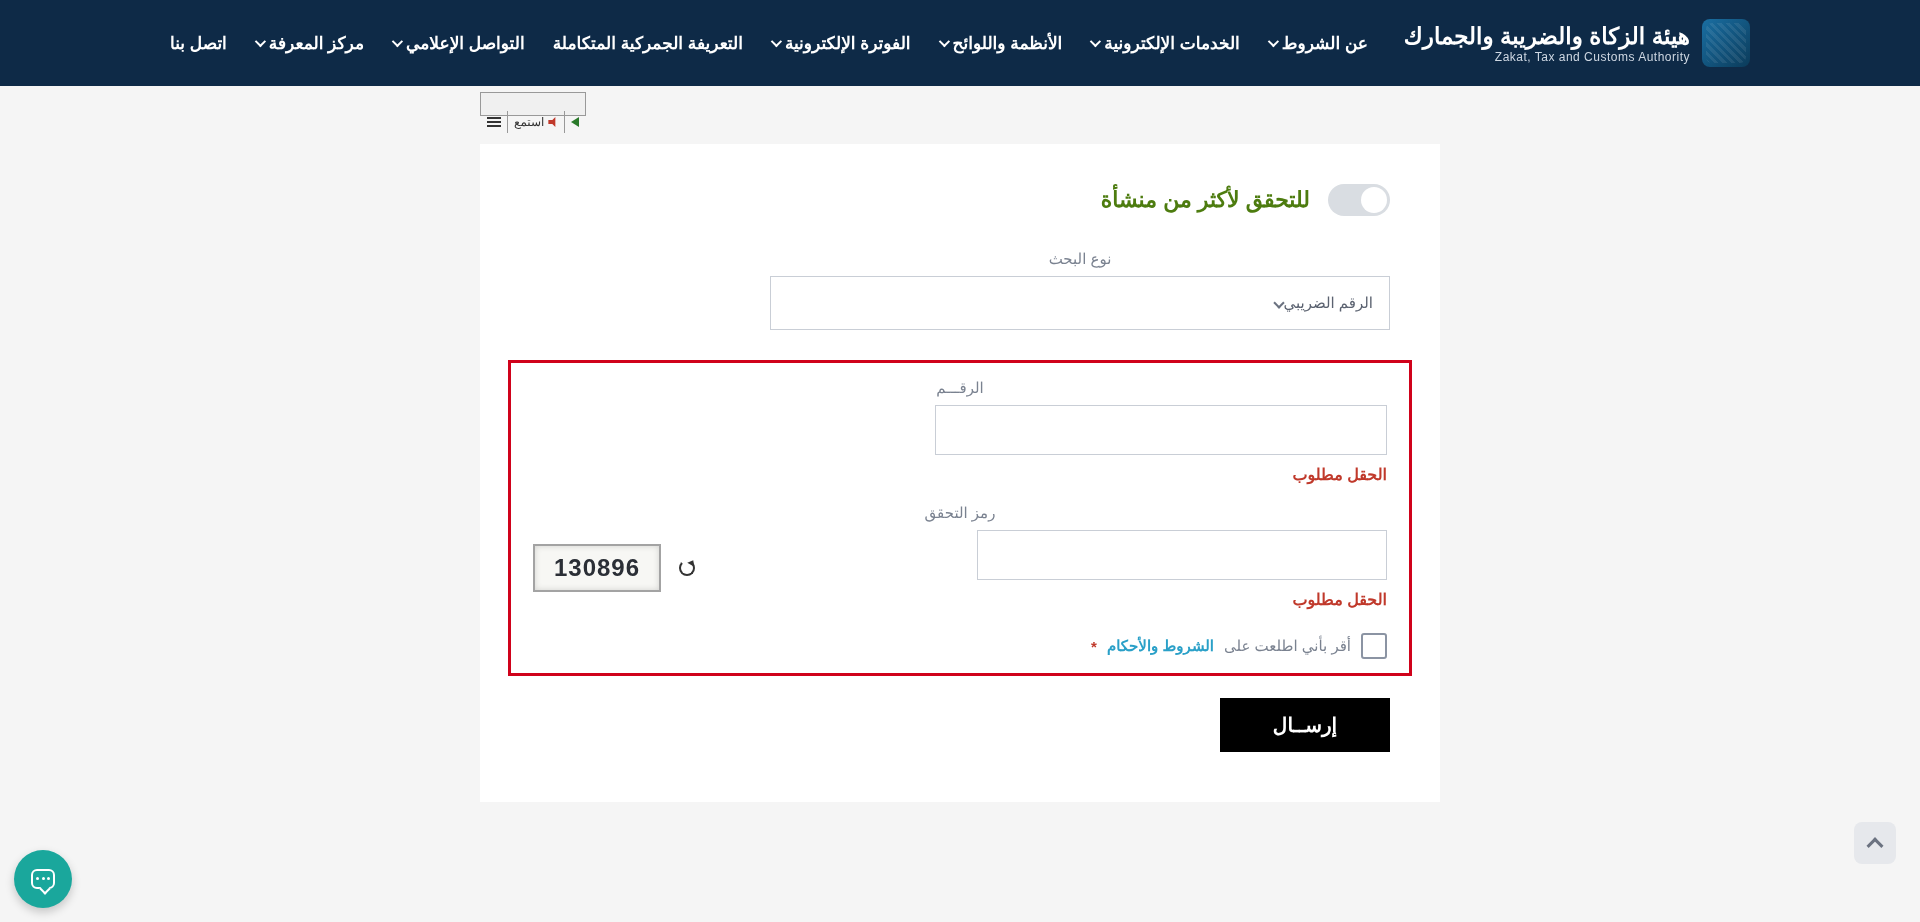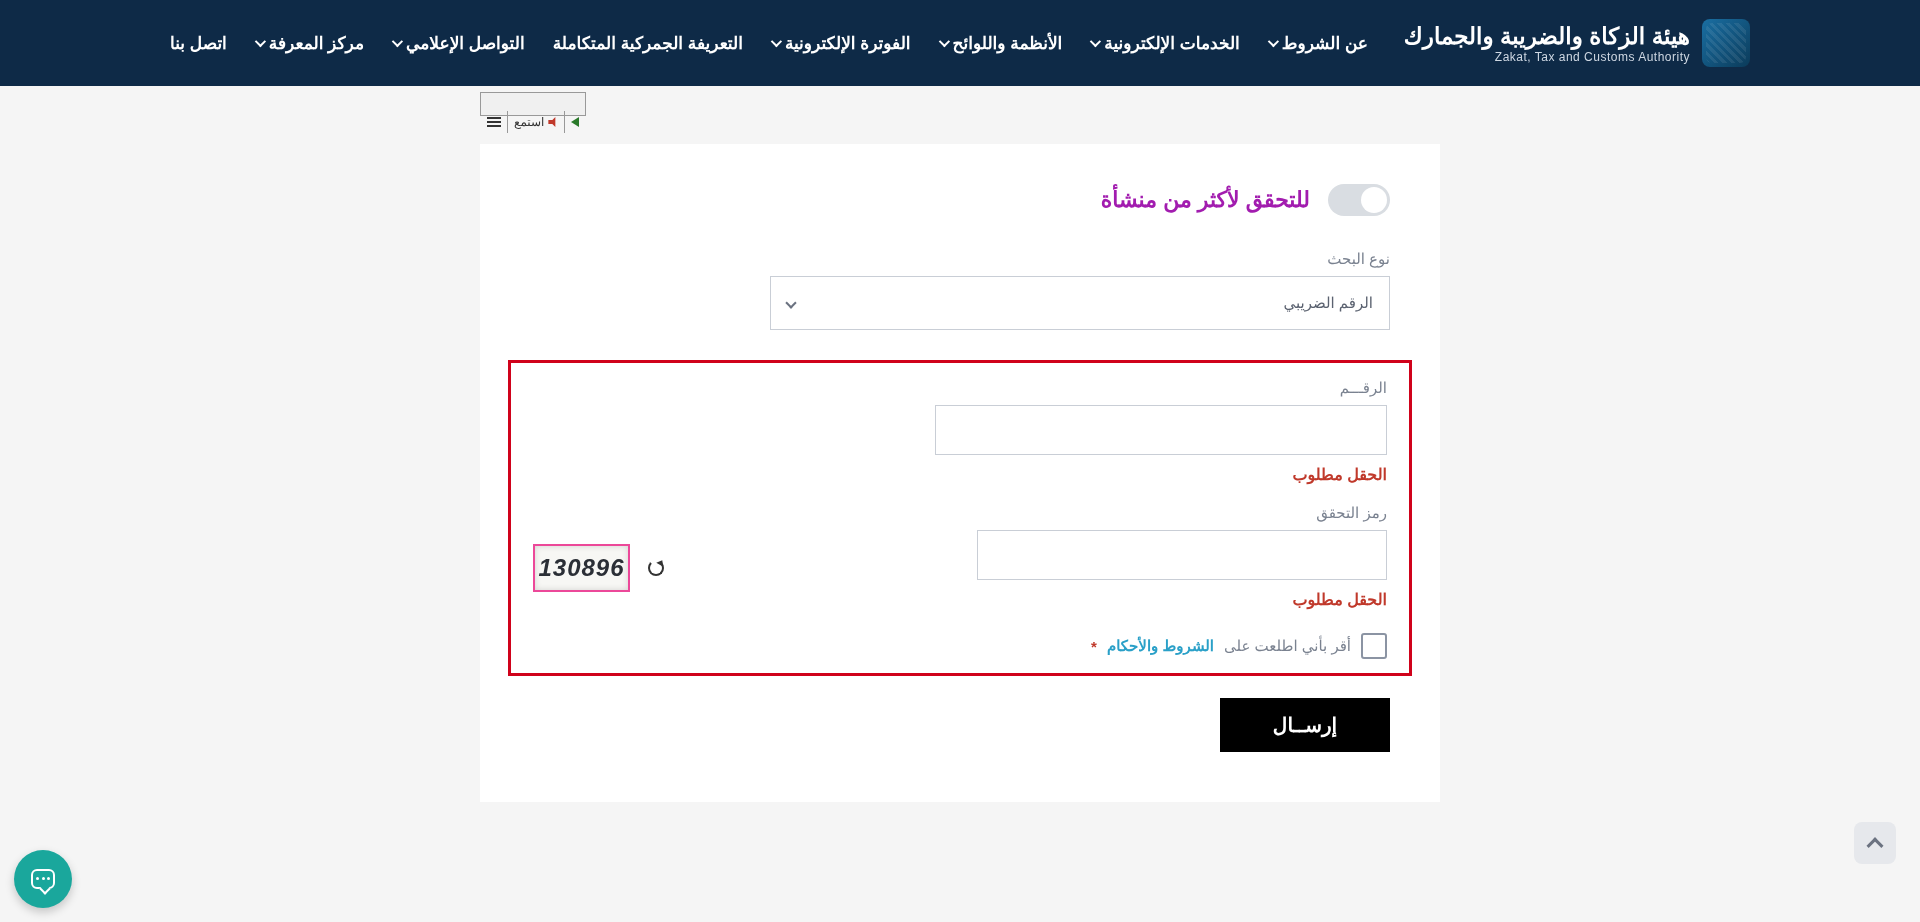--- a/index.html
+++ b/index.html
@@ -153,44 +153,43 @@
     right: 3px;
     top: 3px;
     width: 26px;
     height: 26px;
     border-radius: 50%;
     background: #fff;
   }
   .toggle-label {
     font-size: 22px;
     font-weight: 700;
-    color: #a21caf;
+    color: #4d7c0f;
   }
 
   
   .field-label {
     font-size: 15px;
     color: #7a8290;
-    text-align: right;
+    text-align: center;
     margin-bottom: 8px;
   }
 
   
   .select-wrap {
     width: 620px;
     margin-bottom: 30px;
   }
   .select {
     width: 100%;
     height: 54px;
     border: 1px solid #c9ced6;
     background: #fff;
     display: flex;
     align-items: center;
-    justify-content: space-between;
     padding: 0 16px;
     color: #5b6270;
     font-size: 15px;
     cursor: pointer;
   }
   .select-chevron {
     width: 8px; height: 8px;
     border-right: 2px solid #6b7280;
     border-bottom: 2px solid #6b7280;
     transform: rotate(45deg);
@@ -248,30 +247,29 @@
     position: absolute;
     right: -3px;
     top: -2px;
     width: 0; height: 0;
     border-left: 4px solid transparent;
     border-right: 4px solid transparent;
     border-bottom: 5px solid #333;
     transform: rotate(30deg);
   }
   .captcha-box {
-    width: 97px;
+    width: 128px;
     height: 48px;
-    border: 2px solid #ec4899;
+    border: 2px solid #a3a3a3;
     background: #f7f7f4;
     display: flex;
     align-items: center;
     justify-content: center;
     font-size: 24px;
     font-weight: 700;
-    font-style: italic;
     color: #2b2f36;
     letter-spacing: 1px;
     box-shadow: inset 0 0 6px rgba(0,0,0,0.15);
   }
 
   
   .check-row {
     display: flex;
     align-items: center;
     gap: 10px;

